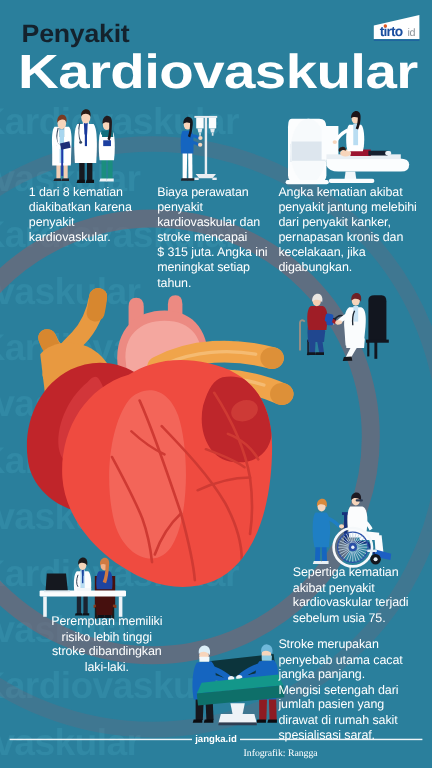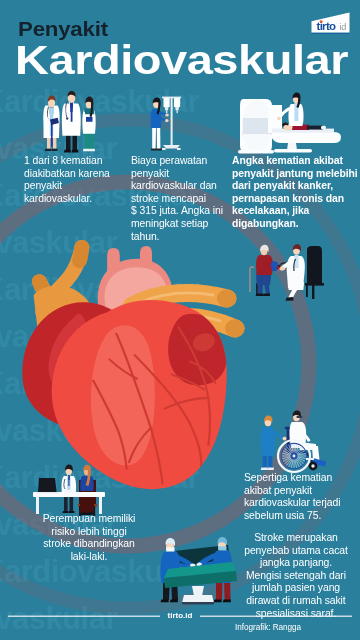--- a/index.html
+++ b/index.html
@@ -426,43 +426,43 @@
 diakibatkan karena
 penyakit
 kardiovaskular.</div>
   <div class="txt" style="left:131px;top:155px;width:104px;">Biaya perawatan
 penyakit
 kardiovaskular dan
 stroke mencapai
 $ 315 juta. Angka ini
 meningkat setiap
 tahun.</div>
-  <div class="txt" style="left:232px;top:155px;width:128px;font-weight:bold;">Angka kematian akibat
+  <div class="txt" style="left:232px;top:155px;width:128px;">Angka kematian akibat
 penyakit jantung melebihi
 dari penyakit kanker,
 pernapasan kronis dan
 kecelakaan, jika
 digabungkan.</div>
   <div class="txt" style="left:244px;top:472px;width:128px;">Sepertiga kematian
 akibat penyakit
 kardiovaskular terjadi
 sebelum usia 75.</div>
   <div class="txt" style="left:24px;top:513px;width:130px;text-align:center;">Perempuan memiliki
 risiko lebih tinggi
 stroke dibandingkan
 laki-laki.</div>
-  <div class="txt" style="left:232px;top:532px;width:128px;text-align:center;">Stroke merupakan
+  <div class="txt" style="left:232px;top:532px;width:128px;">Stroke merupakan
 penyebab utama cacat
 jangka panjang.
 Mengisi setengah dari
 jumlah pasien yang
 dirawat di rumah sakit
 spesialisasi saraf.</div>
 
   <svg class="bgsvg" id="foot" viewBox="0 0 360 640">
     <rect x="8" y="615.6" width="152" height="1.2" fill="#eef4f7"></rect>
     <rect x="200" y="615.6" width="152" height="1.2" fill="#eef4f7"></rect>
   </svg>
-  <div id="tirtotxt">tirto.id</div>
+  <div id="tirtotxt">jangka.id</div>
   <div class="cred" style="left:76px;margin-top:28px;">Sumber: American Heart Association</div>
-  <div class="cred" style="left:235px;">Infografik: Rangga</div>
+  <div class="cred" style="left:203px;font-family:Liberation Serif, serif;">Infografik: Rangga</div>
 
 </div>
 
 </body></html>

